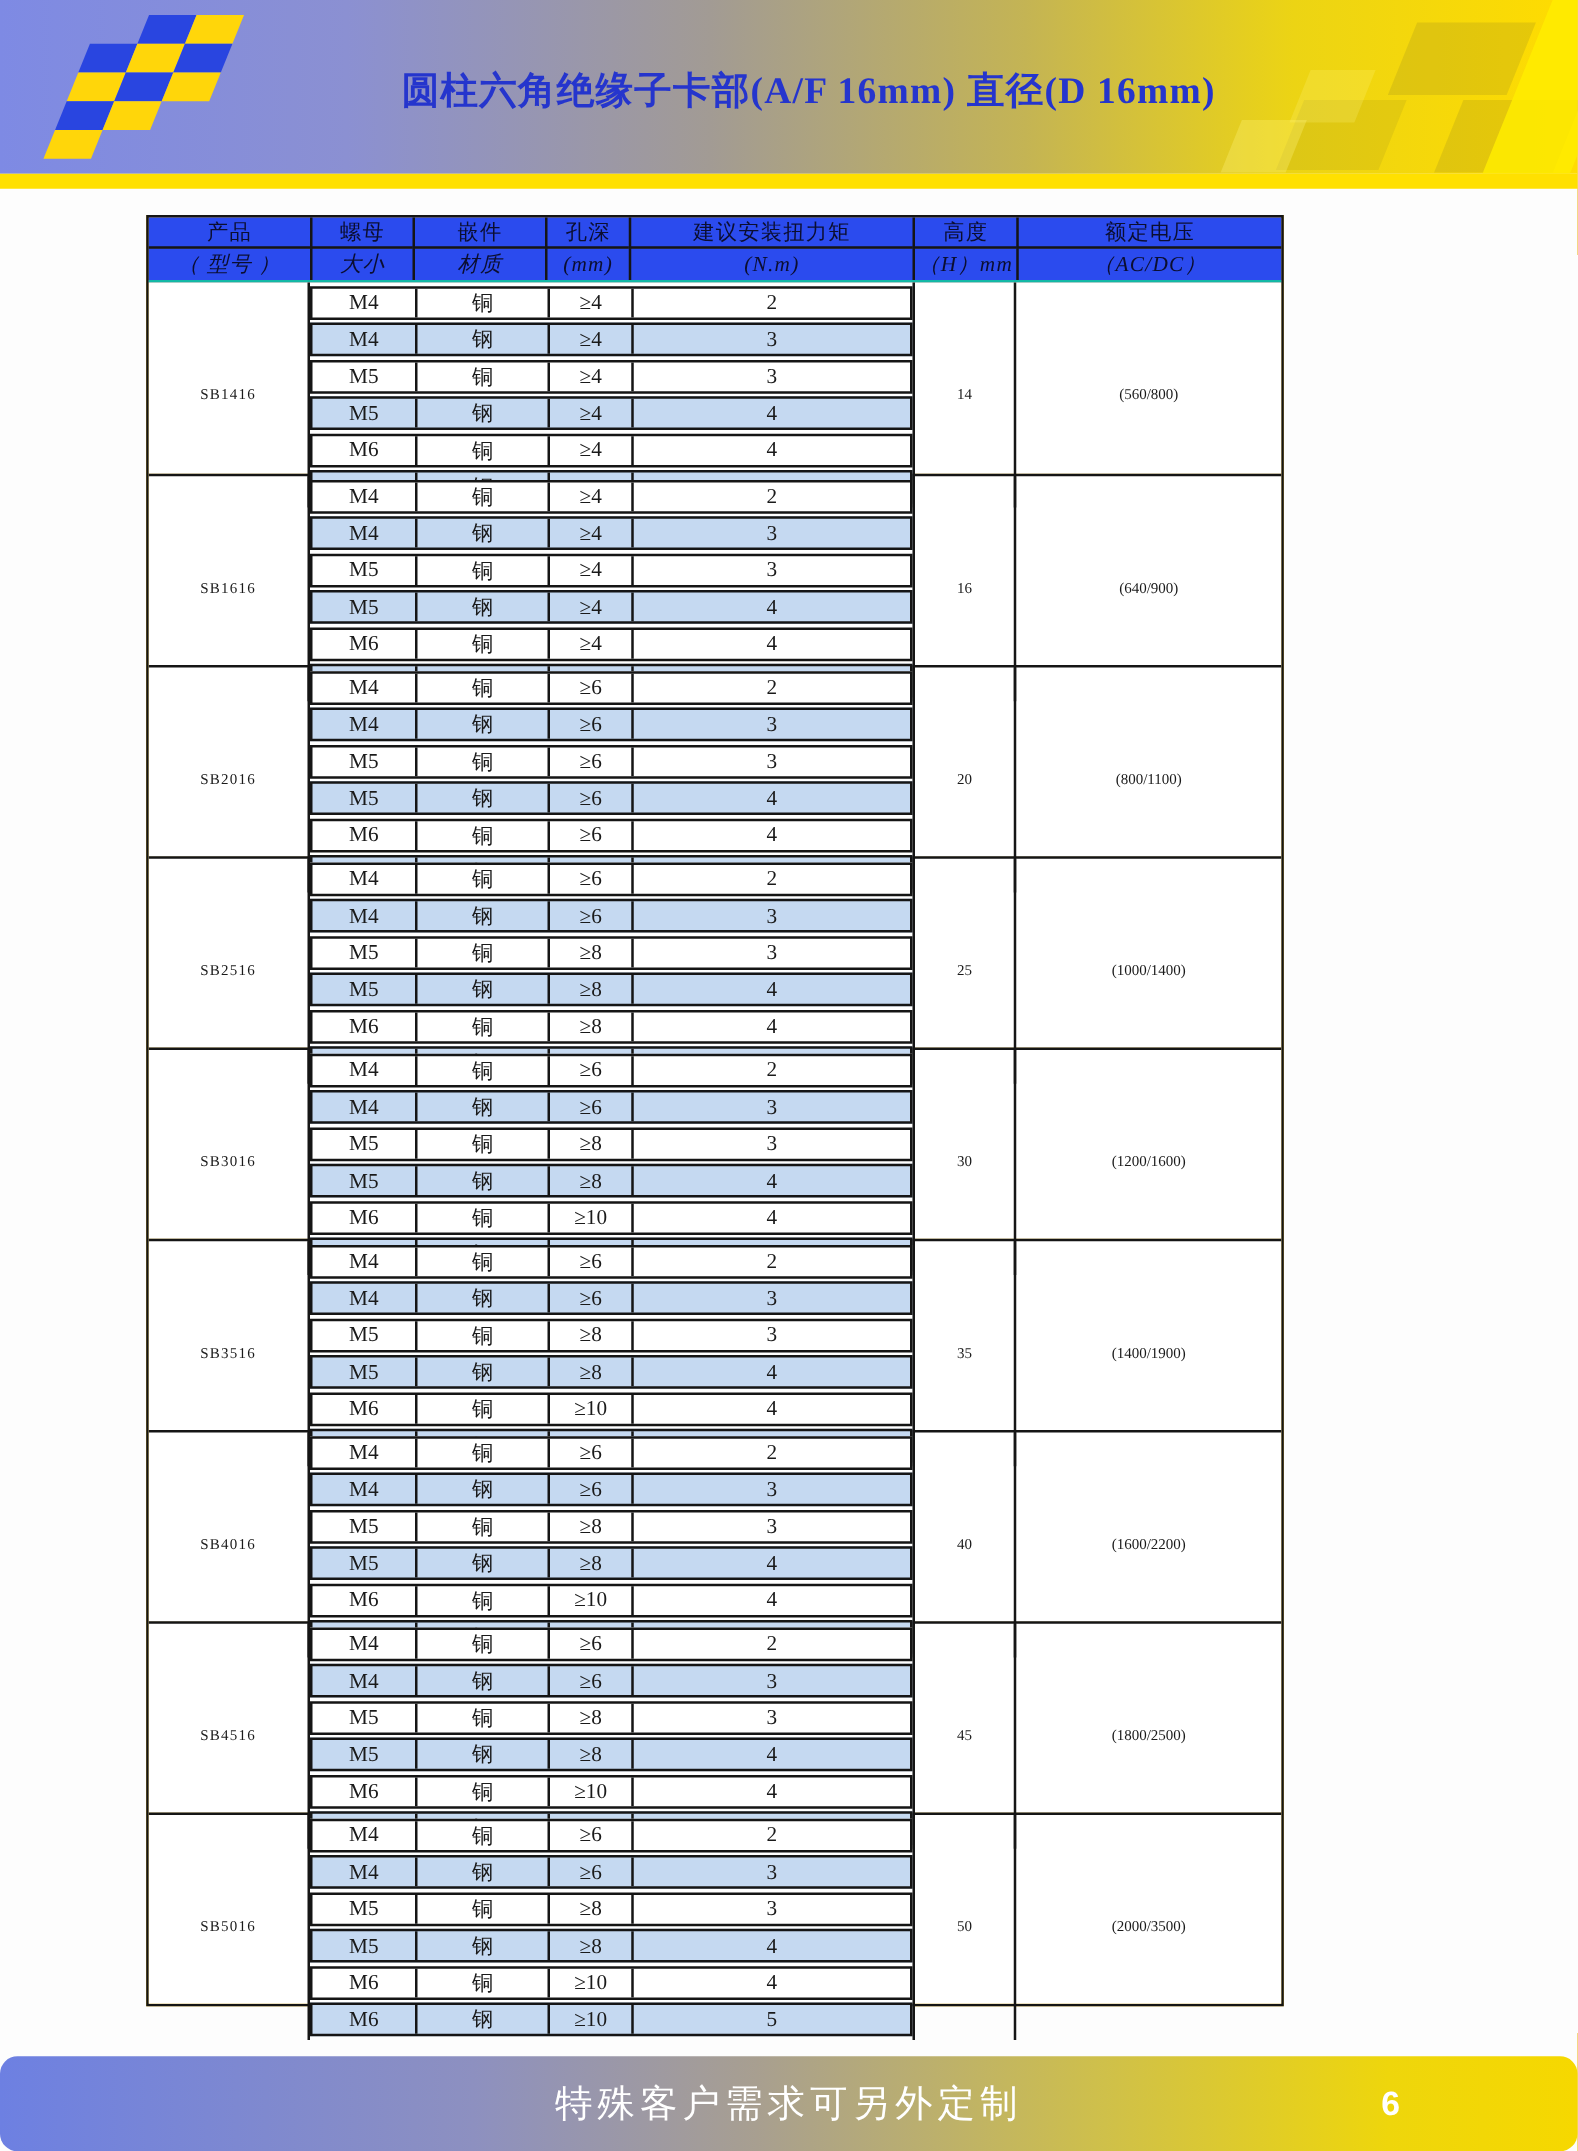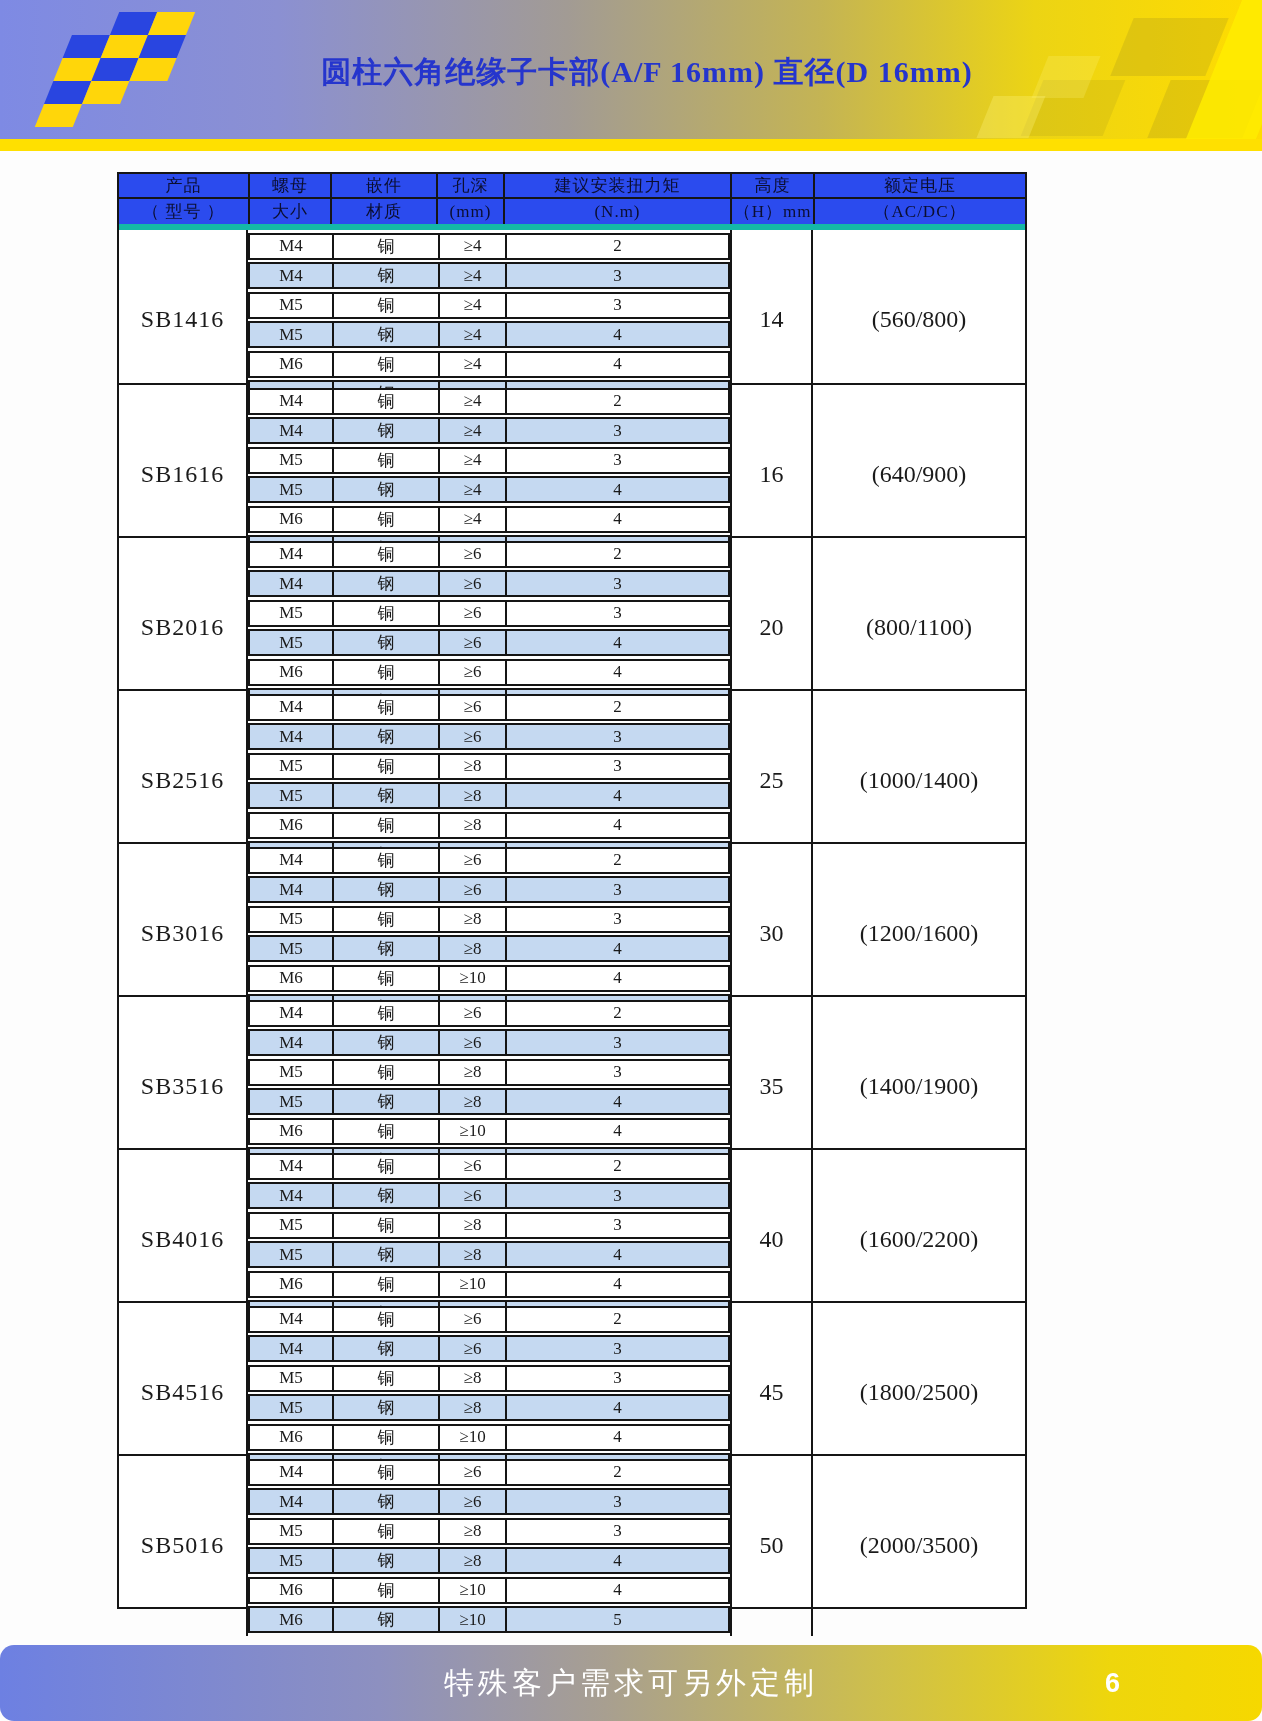--- a/index.html
+++ b/index.html
@@ -56,29 +56,29 @@
     display: grid;
     grid-template-columns: 129px 82px 106px 67px 227px 83px 1fr;
     background: #2b4bee; color: #0b0e30;
   }
   .thead-row .hcell {
     height: 25px; display: flex; align-items: center; justify-content: center;
     font-size: 17px; border-left: 2px solid #151515; letter-spacing: 1px;
   }
   .thead-row .hcell:first-child { border-left: none; }
   .thead-row.row1 .hcell { border-bottom: 2px solid #151515; }
-  .thead-row.row2 { border-bottom: 6px solid #14b8a6; }
+  .thead-row.row2 { border-bottom: 2px solid #14b8a6; font-style: italic; }
 
   .group {
     display: grid;
     grid-template-columns: 129px 482px 83px 1fr;
     height: 153px; background: #ffffff;
   }
   .group + .group { border-top: 2px solid #151515; }
-  .cell { display: flex; align-items: center; justify-content: center; font-size: 24px; }
+  .cell { display: flex; align-items: center; justify-content: center; font-size: 12px; }
   .cell.product { border-right: 2px solid #151515; letter-spacing: 1px; }
   .cell.height  { border-left: 2px solid #151515; border-right: 2px solid #151515; }
 
   .inner {
     display: grid; grid-template-rows: repeat(6, 1fr);
     row-gap: 2.5px; padding: 2.5px 0; 
   }
   .irow {
     border: 2px solid #151515;
     display: grid; grid-template-columns: 82px 106px 67px 1fr;

